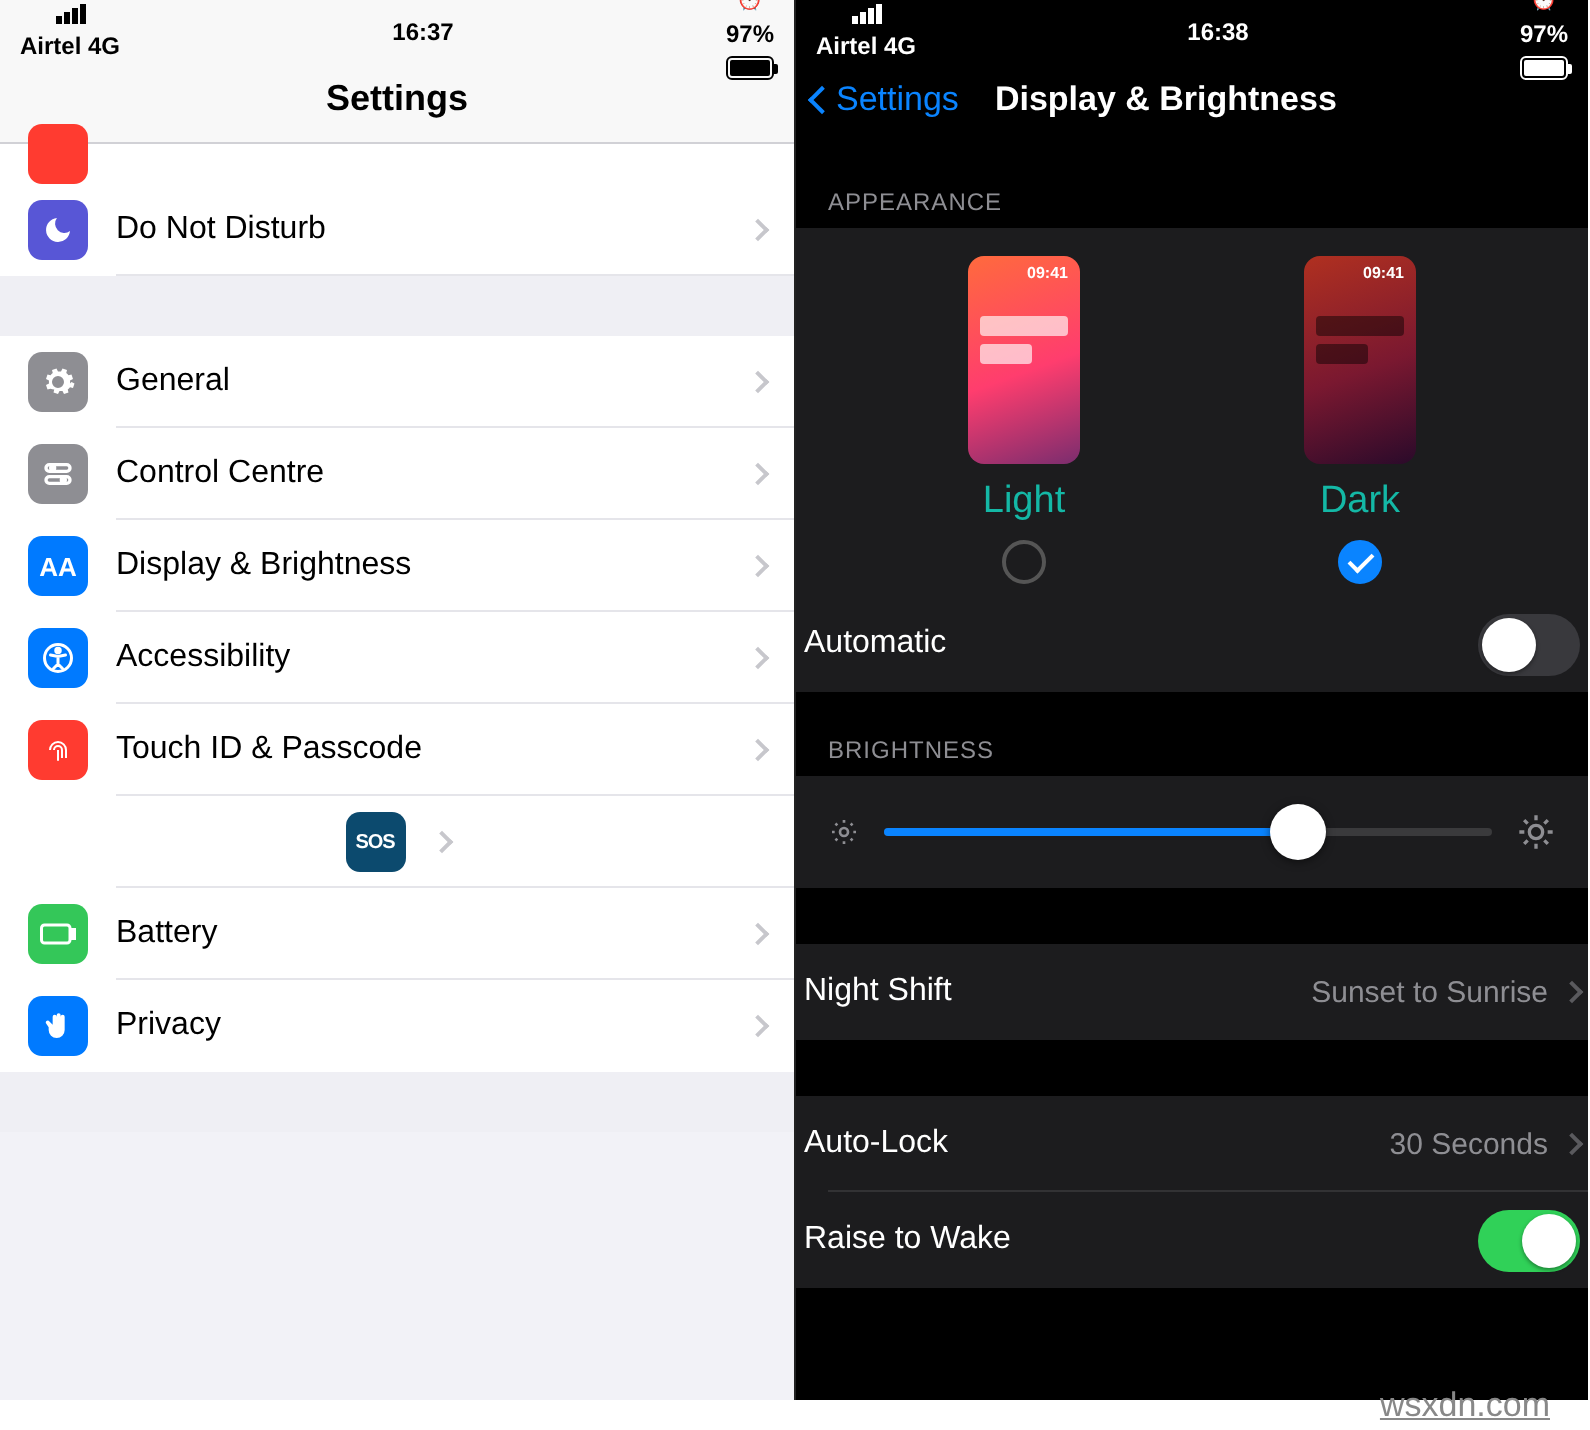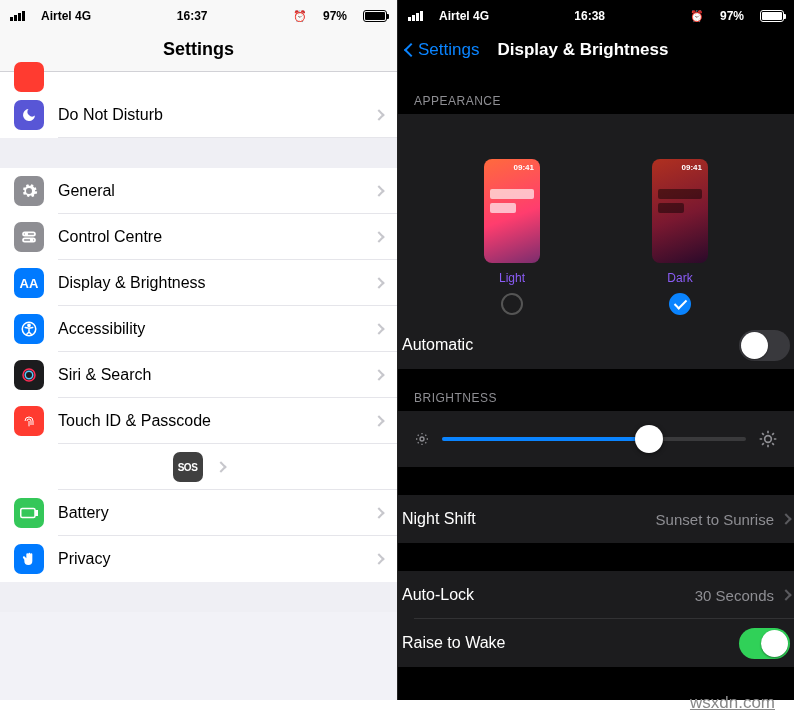--- a/index.html
+++ b/index.html
@@ -16,21 +16,21 @@
   .phone.left { background: #f2f2f7; }
   .phone.right { background: #000; border-left: 1px solid #222; }
 
   
   .status {
     display: flex; justify-content: space-between; align-items: center;
     height: 28px; padding: 4px 10px 0 10px; font-size: 12px; font-weight: 600;
   }
   .status.left { background: #f8f8f8; color: #000; }
   .status.right { background: #000; color: #fff; }
-  .status .side { display: flex; align-items: center; gap: 16px; }
+  .status .side { display: flex; align-items: center; gap: 4px; flex-direction: column; }
   .bars { display: inline-flex; align-items: flex-end; gap: 1px; }
   .bars span { width: 3px; background: currentColor; display: inline-block; }
   .b1 { height: 4px; } .b2 { height: 6px; } .b3 { height: 8px; } .b4 { height: 10px; }
   .alarm { font-size: 11px; }
   .battery {
     width: 24px; height: 12px; border: 1px solid currentColor; border-radius: 3px;
     position: relative; display: inline-block;
   }
   .battery::after {
     content: ""; position: absolute; right: -3px; top: 3px; width: 2px; height: 5px;
@@ -86,32 +86,32 @@
     color: #8e8e93; font-size: 12px; padding: 22px 16px 6px 16px; letter-spacing: 0.5px;
     background: #000;
   }
   .darkGrp { background: #1c1c1e; }
   .dgap { height: 28px; background: #000; }
 
   
   .appear {
     display: flex; justify-content: space-around; padding: 14px 30px 6px 30px;
   }
-  .opt { display: flex; flex-direction: column; align-items: center; gap: 8px; margin-top: 31px; }
+  .opt { display: flex; flex-direction: column; align-items: center; gap: 8px; }
   .preview {
     width: 56px; height: 104px; border-radius: 8px; position: relative; overflow: hidden;
   }
   .pv-light { background: linear-gradient(160deg,#ff6a3d 0%,#ff3d6e 55%,#7a2d6e 100%); }
   .pv-dark  { background: linear-gradient(160deg,#b03020 0%,#7a1830 55%,#2a0a2a 100%); }
   .preview .tm { position:absolute; top:4px; right:6px; color:#fff; font-size:8px; font-weight:600;}
   .preview .bar1 { position:absolute; top:30px; left:6px; right:6px; height:10px; border-radius:2px;}
   .preview .bar2 { position:absolute; top:44px; left:6px; width:26px; height:10px; border-radius:2px;}
   .pv-light .bar1,.pv-light .bar2 { background: rgba(255,255,255,.65);}
   .pv-dark .bar1,.pv-dark .bar2 { background: rgba(0,0,0,.45);}
-  .optLbl { color: #8b5cf6; font-size: 12px; }
+  .optLbl { color: #14b8a6; font-size: 19px; }
   .radio {
     width: 22px; height: 22px; border-radius: 50%; border: 2px solid #555;
   }
   .radio.sel { background: #0a84ff; border-color: #0a84ff; position: relative; }
   .radio.sel::after {
     content: ""; position: absolute; left: 6px; top: 2px; width: 5px; height: 10px;
     border-right: 2px solid #fff; border-bottom: 2px solid #fff; transform: rotate(45deg);
   }
 
   .drow {
@@ -154,21 +154,21 @@
   .watermark {
     position: absolute; bottom: 2px; right: 20px; font-size: 17px; color: #888; text-decoration: underline;
   }
 
   
   .i-red    { background:#ff3b30;} .i-purple{background:#5856d6;}
   .i-gray   { background:#8e8e93;} .i-blue  {background:#007aff;}
   .i-indigo { background:#5e5ce6;} .i-teal  {background:#34aadc;}
   .i-black  { background:#1c1c1e;} .i-green {background:#34c759;}
   .i-bluew  { background:#007aff;}
-  .sos { background:#404040; font-size:10px; font-weight:700; letter-spacing:-0.5px;}
+  .sos { background:#0c4a6e; font-size:10px; font-weight:700; letter-spacing:-0.5px;}
 </style>
 </head>
 <body>
 
 <div class="container">
 
   <div class="phone left">
     <div class="status left">
       <div class="side">
         <span class="bars">
@@ -246,31 +246,20 @@
               <circle cx="12" cy="12" r="9"></circle>
               <circle cx="12" cy="7" r="1.5" fill="#fff"></circle>
               <path d="M7 10l5 1 5-1M12 11v5m-3 3l3-3 3 3" stroke-linecap="round"></path>
             </svg>
         </div>
         <span class="lbl">Accessibility</span>
         <span class="chev"></span>
           <div class="sep"></div>
       </div>
       <div class="row">
-        <div class="icon i-black">
-          <svg width="18" height="18" viewBox="0 0 24 24" fill="none">
-              <circle cx="12" cy="12" r="8" stroke="#ff2d55" stroke-width="2"></circle>
-              <circle cx="12" cy="12" r="5" stroke="#5ac8fa" stroke-width="2"></circle>
-            </svg>
-        </div>
-        <span class="lbl">Siri &amp; Search</span>
-        <span class="chev"></span>
-          <div class="sep"></div>
-      </div>
-      <div class="row">
         <div class="icon i-red">
           <svg width="16" height="16" viewBox="0 0 24 24" fill="none" stroke="#fff" stroke-width="1.5">
               <path d="M6 12a6 6 0 0112 0v6M9 12a3 3 0 016 0v6M12 12v8"></path>
             </svg>
         </div>
         <span class="lbl">Touch ID &amp; Passcode</span>
         <span class="chev"></span>
           <div class="sep"></div>
       </div>
       <div class="row">

